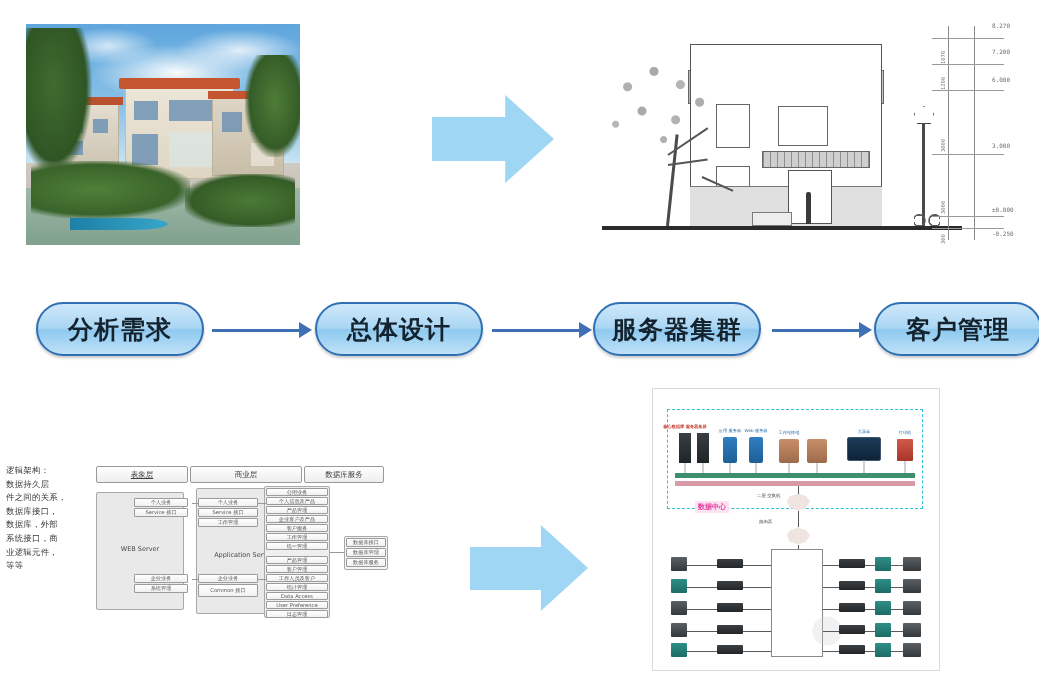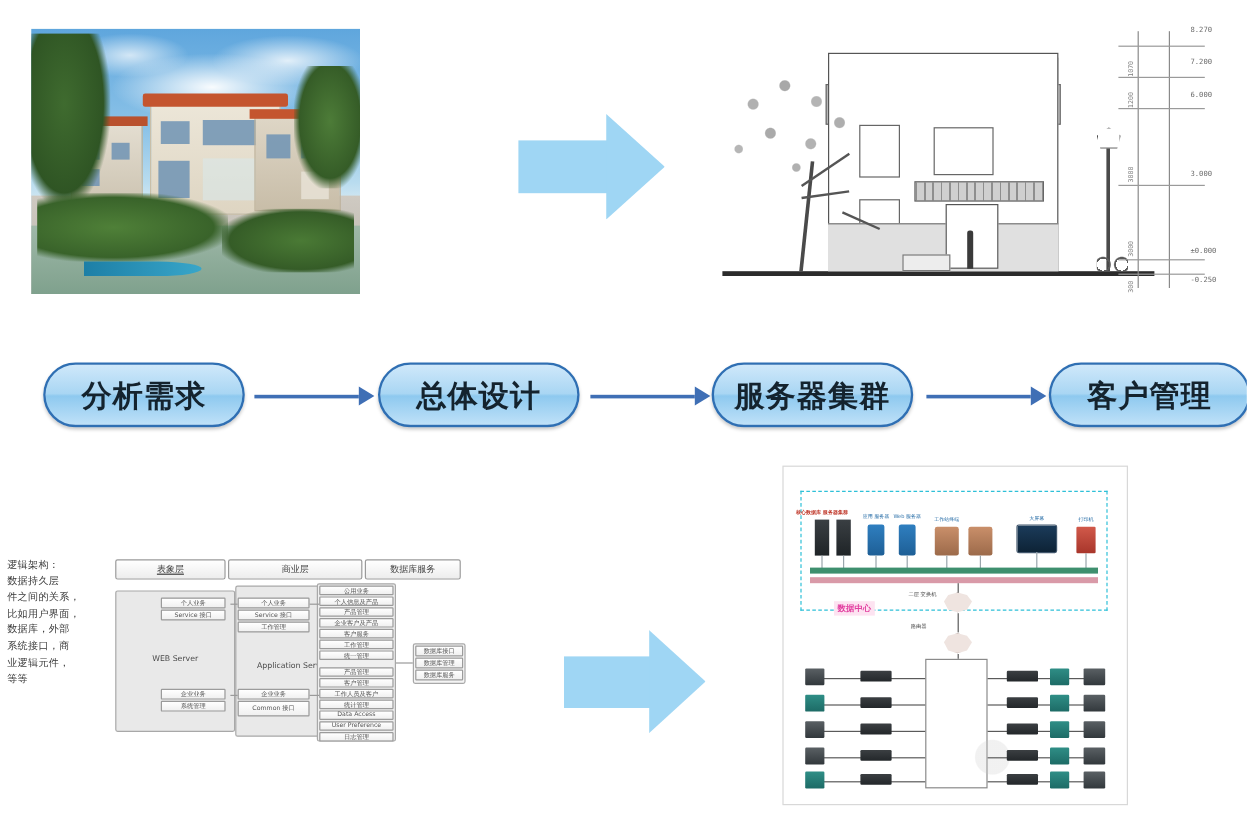--- a/index.html
+++ b/index.html
@@ -284,36 +284,36 @@
   </div>
 
   <div class="pill" style="left:874px;top:302px;width:168px;">
     <span>客户管理</span>
   </div>
 
   <div class="archtext">
     <div>逻辑架构：</div>
     <div>数据持久层</div>
     <div>件之间的关系，</div>
-    <div>比如用户界面，</div>
+    <div>数据库接口，</div>
     <div>数据库，外部</div>
     <div>系统接口，商</div>
     <div>业逻辑元件，</div>
     <div>等等</div>
   </div>
 
   <div class="archdoc">
 
     <div class="archcols">
       <div class="c">表象层</div>
       <div class="c">商业层</div>
       <div class="c">数据库服务</div>
     </div>
 
-    <div class="srvbox" style="left:4px;top:40px;width:100px;height:118px;">
+    <div class="srvbox" style="left:4px;top:40px;width:88px;height:118px;">
       <div class="srvlabel" style="top:52px;">WEB Server</div>
     </div>
     <div class="minibox" style="left:42px;top:46px;width:54px;height:9px;">个人业务</div>
     <div class="minibox" style="left:42px;top:56px;width:54px;height:9px;">Service 接口</div>
     <div class="minibox" style="left:42px;top:122px;width:54px;height:9px;">企业业务</div>
     <div class="minibox" style="left:42px;top:132px;width:54px;height:9px;">系统管理</div>
 
     <div class="srvbox" style="left:104px;top:36px;width:96px;height:126px;">
       <div class="srvlabel" style="top:62px;">Application Server</div>
     </div>

